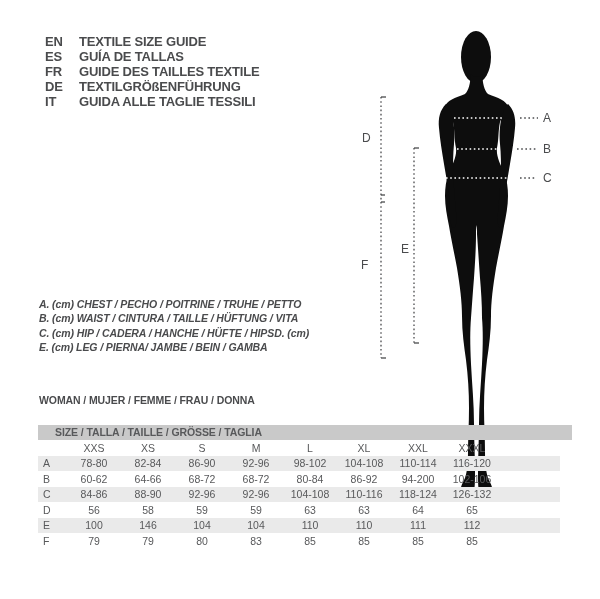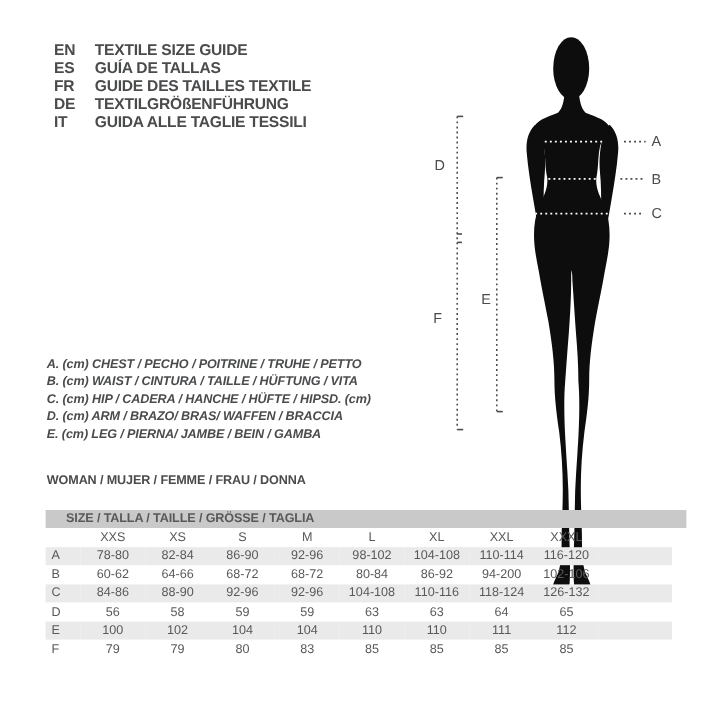--- a/index.html
+++ b/index.html
@@ -115,21 +115,20 @@
     <text x="193" y="162">C</text>
     <text x="12" y="122">D</text>
     <text x="51" y="233">E</text>
     <text x="11" y="249">F</text>
   </svg>
 
   <div class="legend">
     <div class="legend-line">A. (cm) CHEST / PECHO / POITRINE / TRUHE / PETTO</div>
     <div class="legend-line">B. (cm) WAIST / CINTURA / TAILLE / HÜFTUNG / VITA</div>
     <div class="legend-line">C. (cm) HIP / CADERA / HANCHE / HÜFTE / HIPSD. (cm)</div>
-    <div class="legend-line">D. (cm) ARM / BRAZO/ BRAS/ WAFFEN / BRACCIA</div>
     <div class="legend-line">E. (cm) LEG / PIERNA/ JAMBE / BEIN / GAMBA</div>
   </div>
 
   <div class="gender-line">WOMAN / MUJER / FEMME / FRAU / DONNA</div>
 
   <div class="size-bar">SIZE / TALLA / TAILLE / GRÖSSE / TAGLIA</div>
   <table class="size-table">
     <thead>
         <tr>
           <th class="lbl"></th>
@@ -189,21 +188,21 @@
           <td class="val">59</td>
           <td class="val">63</td>
           <td class="val">63</td>
           <td class="val">64</td>
           <td class="val">65</td>
           <td class="fill"></td>
         </tr>
         <tr>
           <th class="lbl">E</th>
           <td class="val">100</td>
-          <td class="val">102</td>
+          <td class="val">146</td>
           <td class="val">104</td>
           <td class="val">104</td>
           <td class="val">110</td>
           <td class="val">110</td>
           <td class="val">111</td>
           <td class="val">112</td>
           <td class="fill"></td>
         </tr>
         <tr>
           <th class="lbl">F</th>

